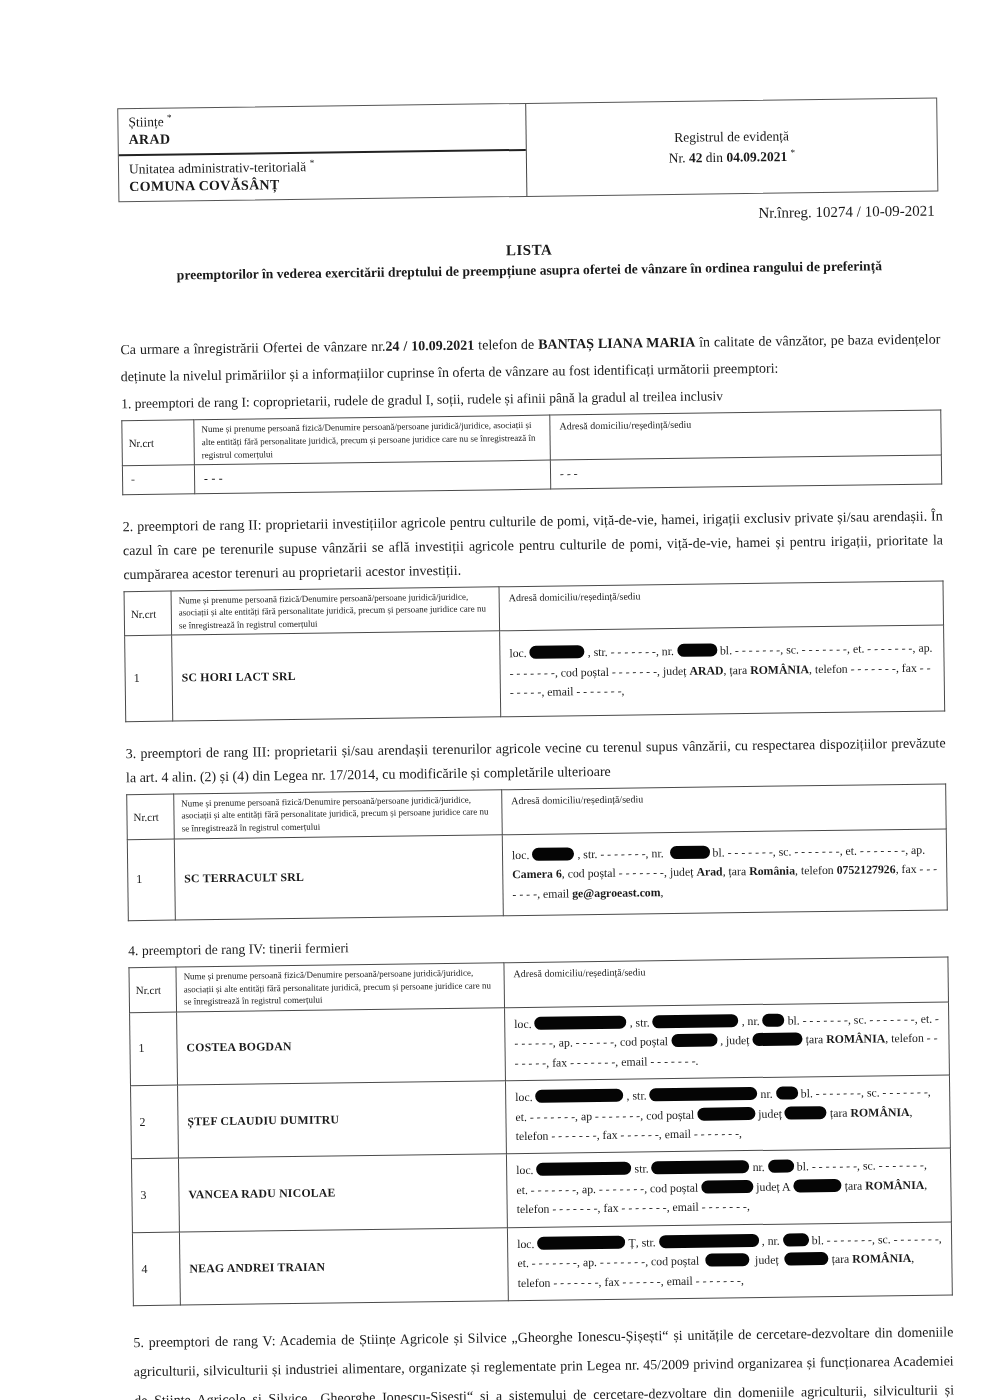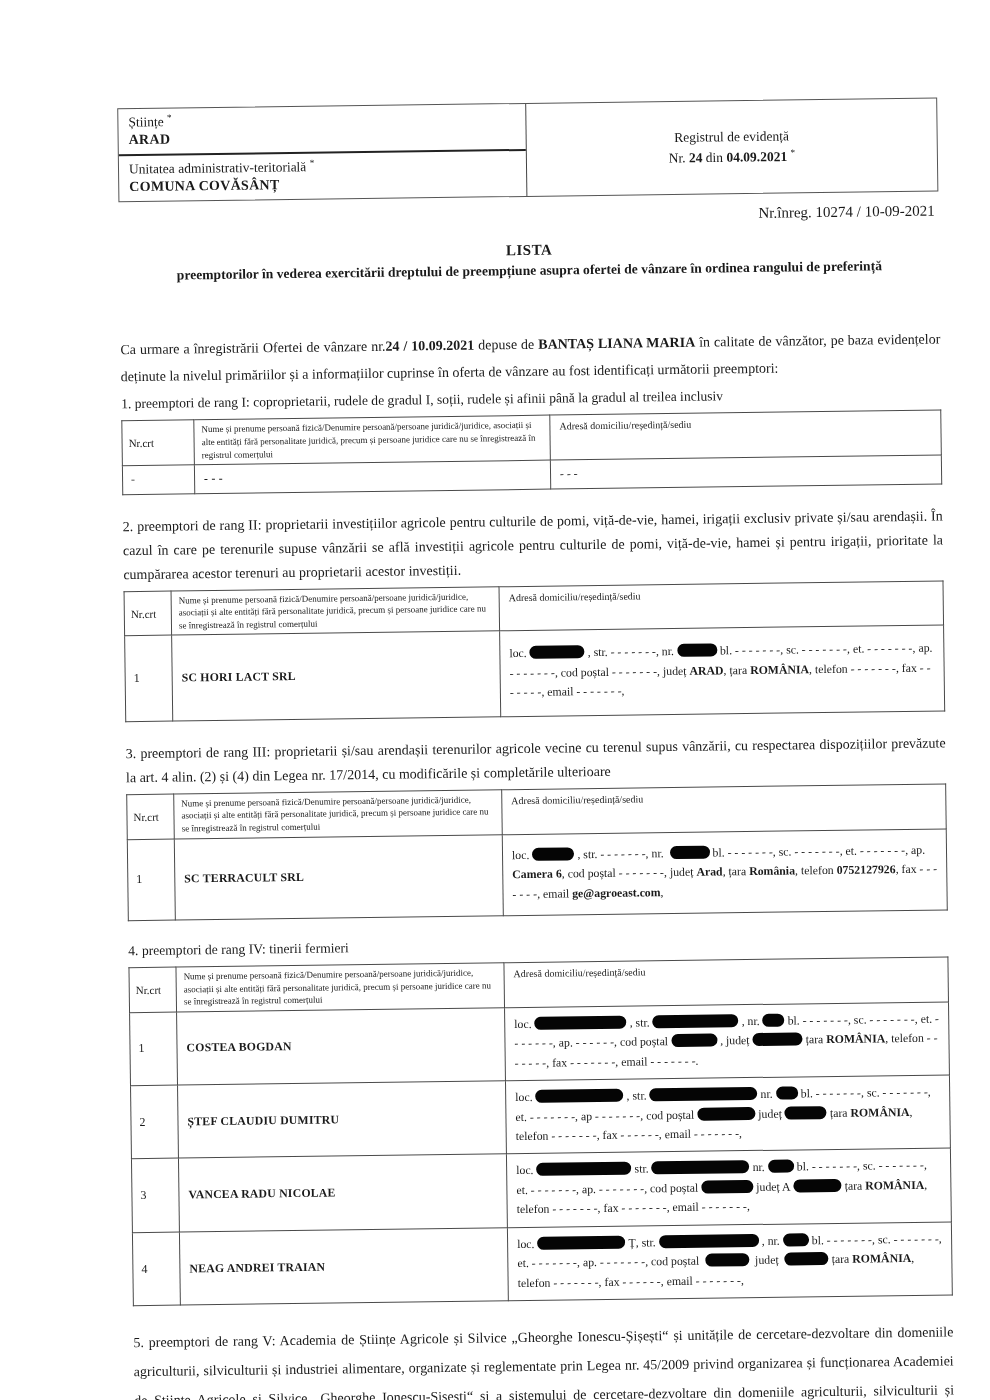--- a/index.html
+++ b/index.html
@@ -66,31 +66,31 @@
         <div class="val">ARAD</div>
       </div>
       <div class="hcell">
         <div><span>Unitatea administrativ-teritorială </span><span class="sup">*</span></div>
         <div class="val">COMUNA COVĂSÂNȚ</div>
       </div>
     </div>
     <div class="hbox-right">
       <div>
         <div>Registrul de evidență</div>
-        <div><span>Nr. </span><span class="b">24</span><span> din </span><span class="b">04.09.2021</span><span> </span><span class="sup">*</span></div>
+        <div><span>Nr. </span><span class="b">42</span><span> din </span><span class="b">04.09.2021</span><span> </span><span class="sup">*</span></div>
       </div>
     </div>
   </div>
 
   <div class="regline">Nr.înreg. 10274 / 10-09-2021</div>
 
   <div class="title">LISTA</div>
   <div class="subtitle">preemptorilor în vederea exercitării dreptului de preempțiune asupra ofertei de vânzare în ordinea rangului de preferință</div>
 
-  <div class="para intro"><span>Ca urmare a înregistrării Ofertei de vânzare nr.</span><span class="b">24 / 10.09.2021</span><span> depuse de </span><span class="b">BANTAȘ LIANA MARIA</span><span> în calitate de vânzător, pe baza evidențelor deținute la nivelul primăriilor și a informațiilor cuprinse în oferta de vânzare au fost identificați următorii preemptori:</span></div>
+  <div class="para intro"><span>Ca urmare a înregistrării Ofertei de vânzare nr.</span><span class="b">24 / 10.09.2021</span><span> telefon de </span><span class="b">BANTAȘ LIANA MARIA</span><span> în calitate de vânzător, pe baza evidențelor deținute la nivelul primăriilor și a informațiilor cuprinse în oferta de vânzare au fost identificați următorii preemptori:</span></div>
 
   <div class="para sec-head">1. preemptori de rang I: coproprietarii, rudele de gradul I, soții, rudele și afinii până la gradul al treilea inclusiv</div>
   <table class="t1 short">
     <tbody>
       <tr>
         <th class="c1">Nr.crt</th>
         <th class="c2">Nume și prenume persoană fizică/Denumire persoană/persoane juridică/juridice, asociații și alte entități fără personalitate juridică, precum și persoane juridice care nu se înregistrează în registrul comerțului</th>
         <th class="c3">Adresă domiciliu/reședință/sediu</th>
       </tr>
 

